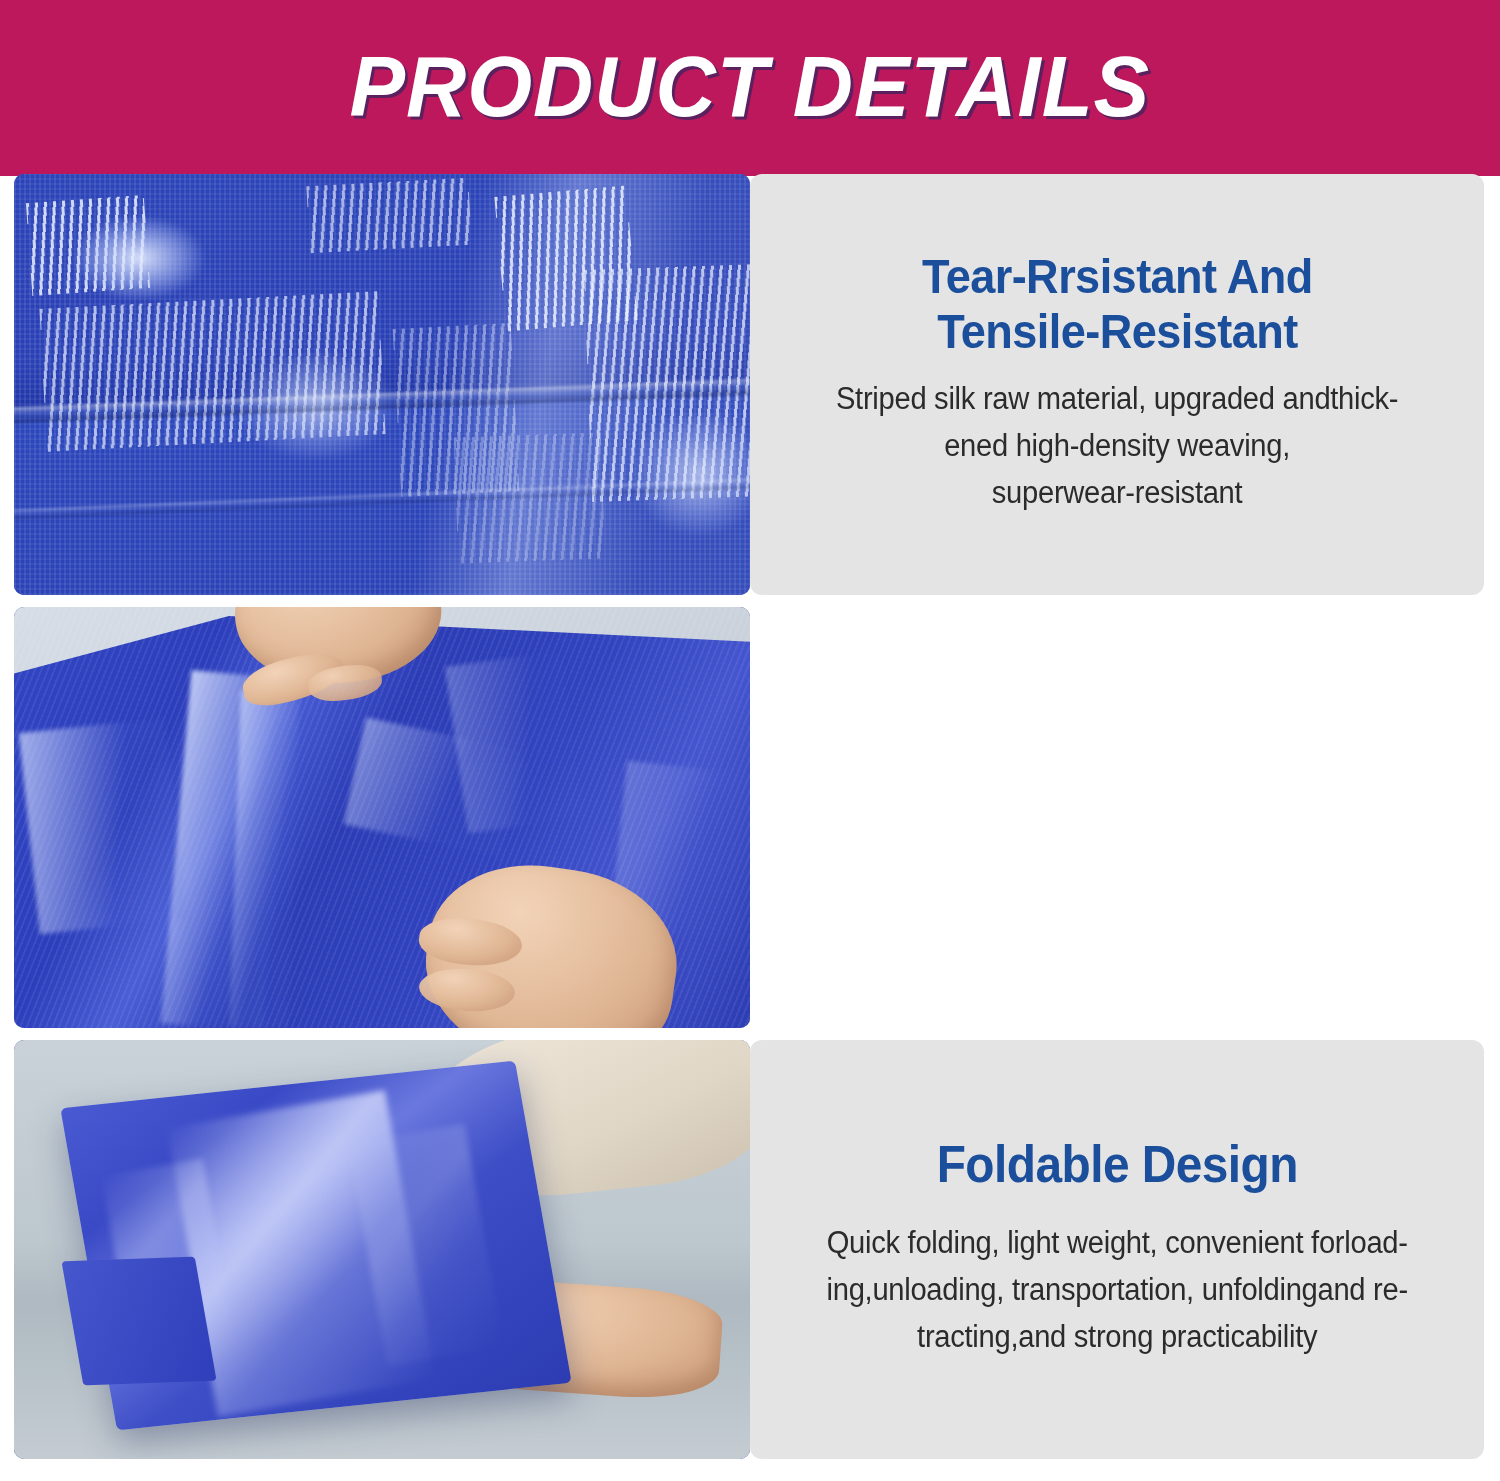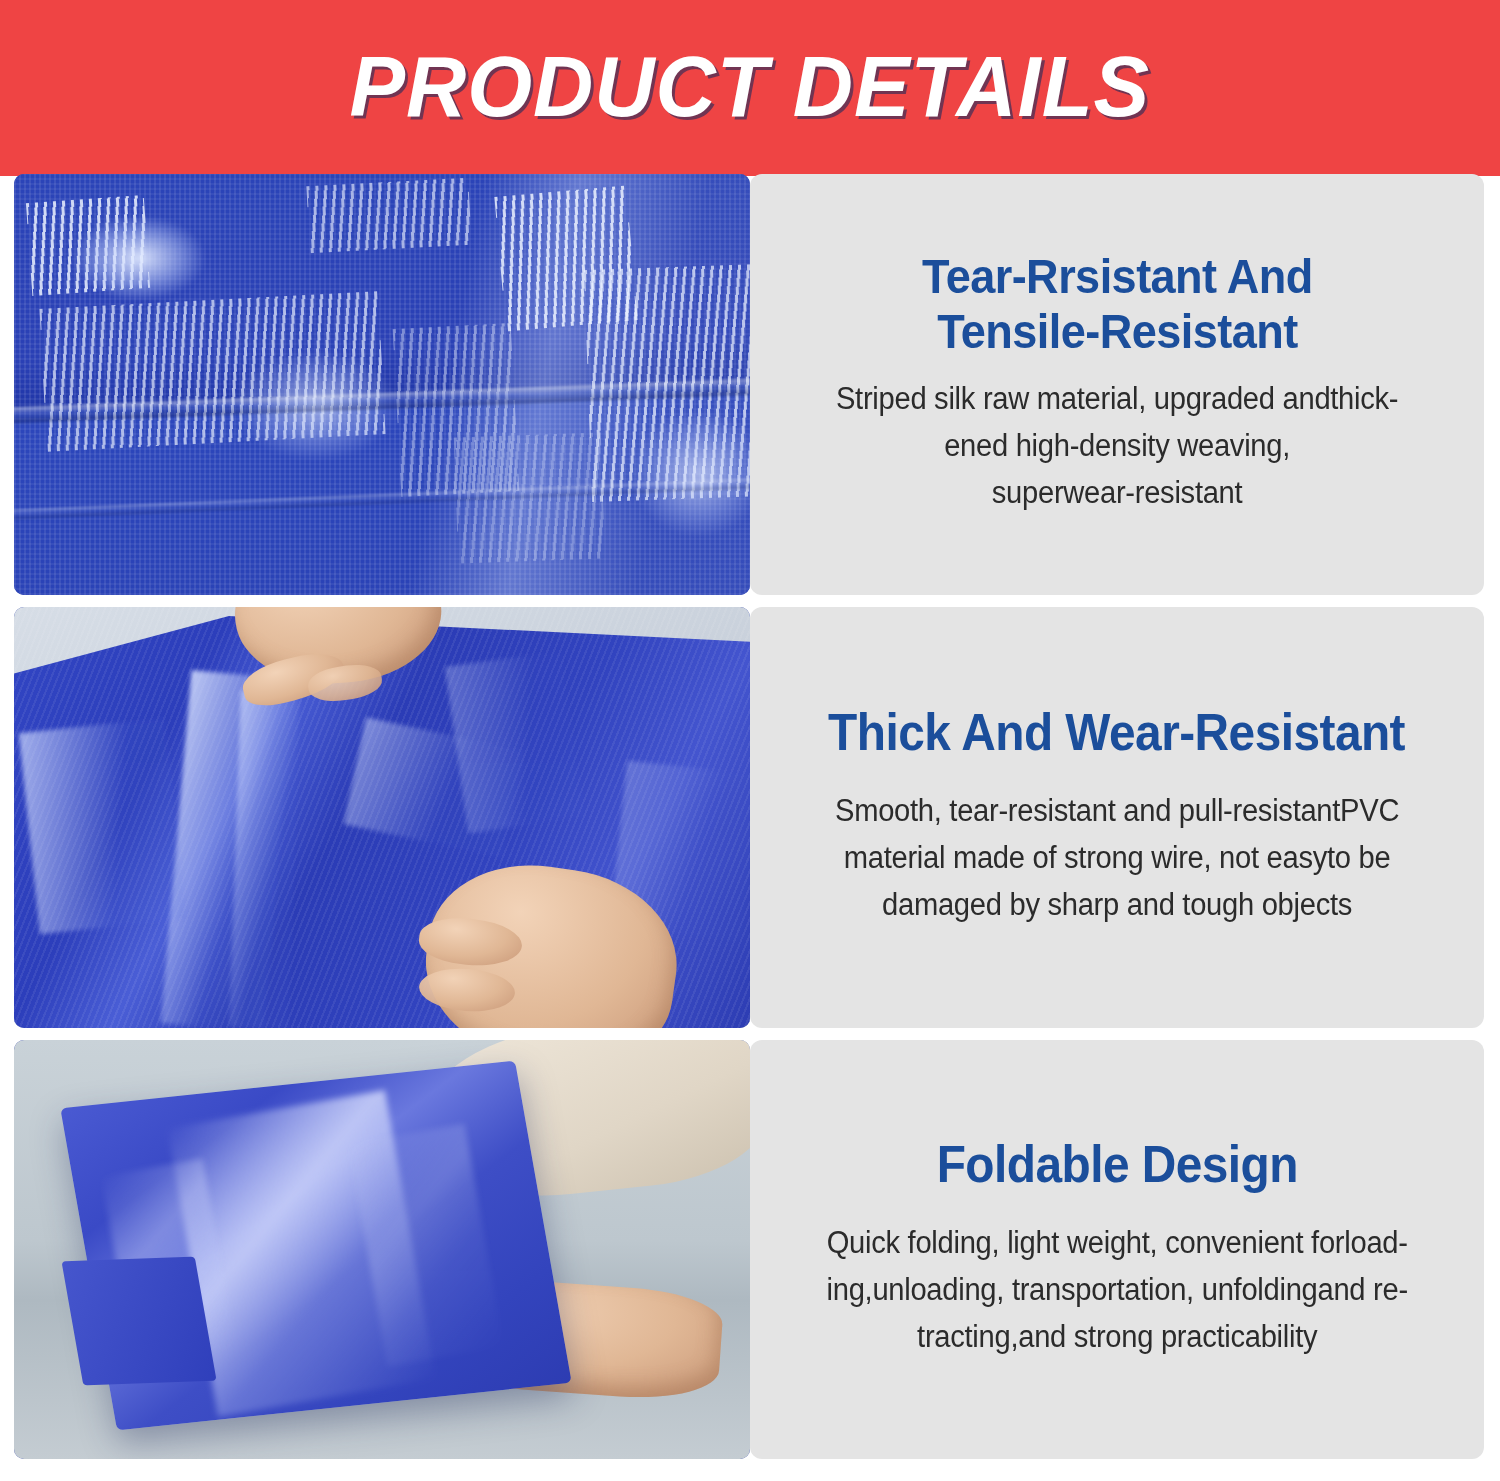--- a/index.html
+++ b/index.html
@@ -20,21 +20,21 @@
     height: 1481px;
     background: #ffffff;
   }
 
   
   .banner {
     position: absolute;
     left: 0; top: 0;
     width: 1500px;
     height: 176px;
-    background: #ef4444;
+    background: #be185d;
     display: flex;
     align-items: center;
     justify-content: center;
     overflow: hidden;
   }
   .banner-title {
     font-family: "Liberation Sans", sans-serif;
     font-size: 86px;
     font-weight: 700;
     font-style: italic;
@@ -257,26 +257,20 @@
 
         <div class="hand" style="left:30%; top:-16%; width:28%; height:34%; border-radius:48% 48% 46% 50%; transform:rotate(-6deg);"></div>
         <div class="hand" style="left:31%; top:12%; width:14%; height:10%; border-radius:50% 50% 60% 40%; transform:rotate(-14deg); box-shadow:none;"></div>
         <div class="hand" style="left:40%; top:14%; width:10%; height:8%; border-radius:45%; transform:rotate(-8deg); box-shadow:none; opacity:.9;"></div>
 
         <div class="hand" style="left:56%; top:62%; width:34%; height:46%; border-radius:44% 46% 40% 48%; transform:rotate(8deg);"></div>
         <div class="hand" style="left:55%; top:74%; width:14%; height:11%; border-radius:50% 50% 55% 45%; transform:rotate(6deg); box-shadow:none;"></div>
         <div class="hand" style="left:55%; top:86%; width:13%; height:10%; border-radius:50%; transform:rotate(4deg); box-shadow:none; opacity:.95;"></div>
       </div>
 
-      <div class="textcard">
-        <div class="heading">Thick And Wear-Resistant</div>
-        <div class="body-text">Smooth, tear-resistant and pull-resistantPVC
-material made of strong wire, not easyto be
-damaged by sharp and tough objects</div>
-      </div>
     </div>
 
     <div class="row row-3">
 
       <div class="photo">
         <div class="ph3-bg"></div>
 
         <div class="ph3-hair" style="left:72%; top:-6%; width:14%; height:34%; border-radius:44% 44% 30% 30%; transform:rotate(6deg);"></div>
         <div class="ph3-sleeve" style="left:56%; top:-4%; width:46%; height:40%; border-radius:46% 20% 36% 40%; transform:rotate(-6deg);"></div>
         <div class="ph3-sleeve" style="left:48%; top:20%; width:22%; height:16%; border-radius:42% 50% 46% 40%; transform:rotate(-12deg); opacity:.95;"></div>

